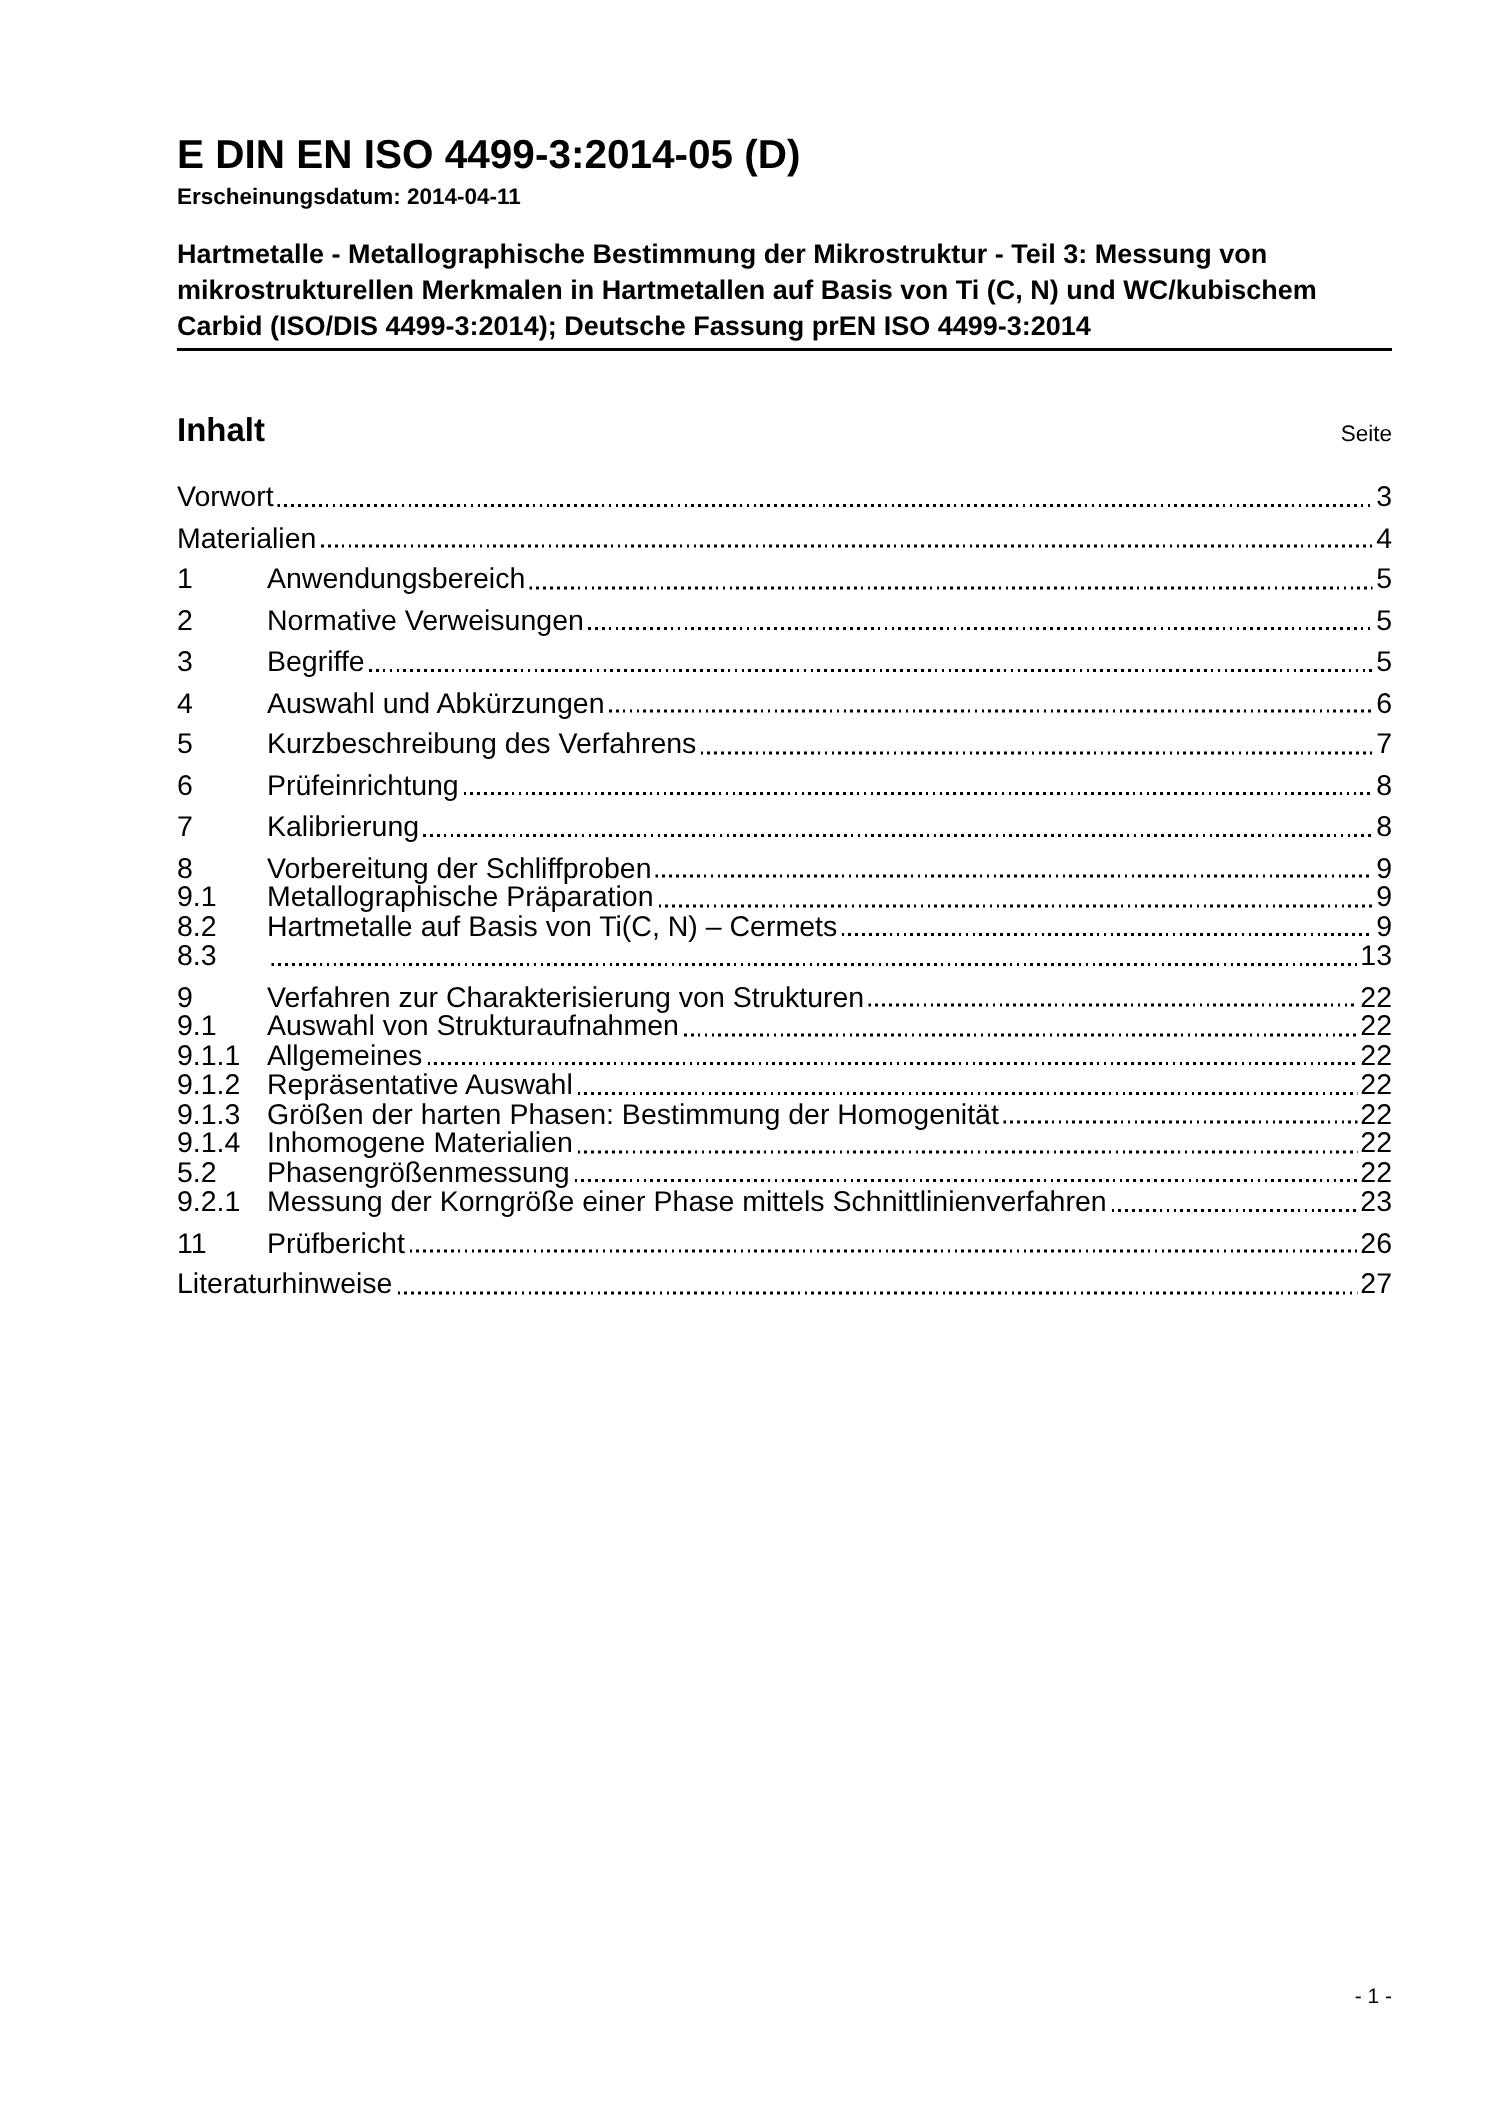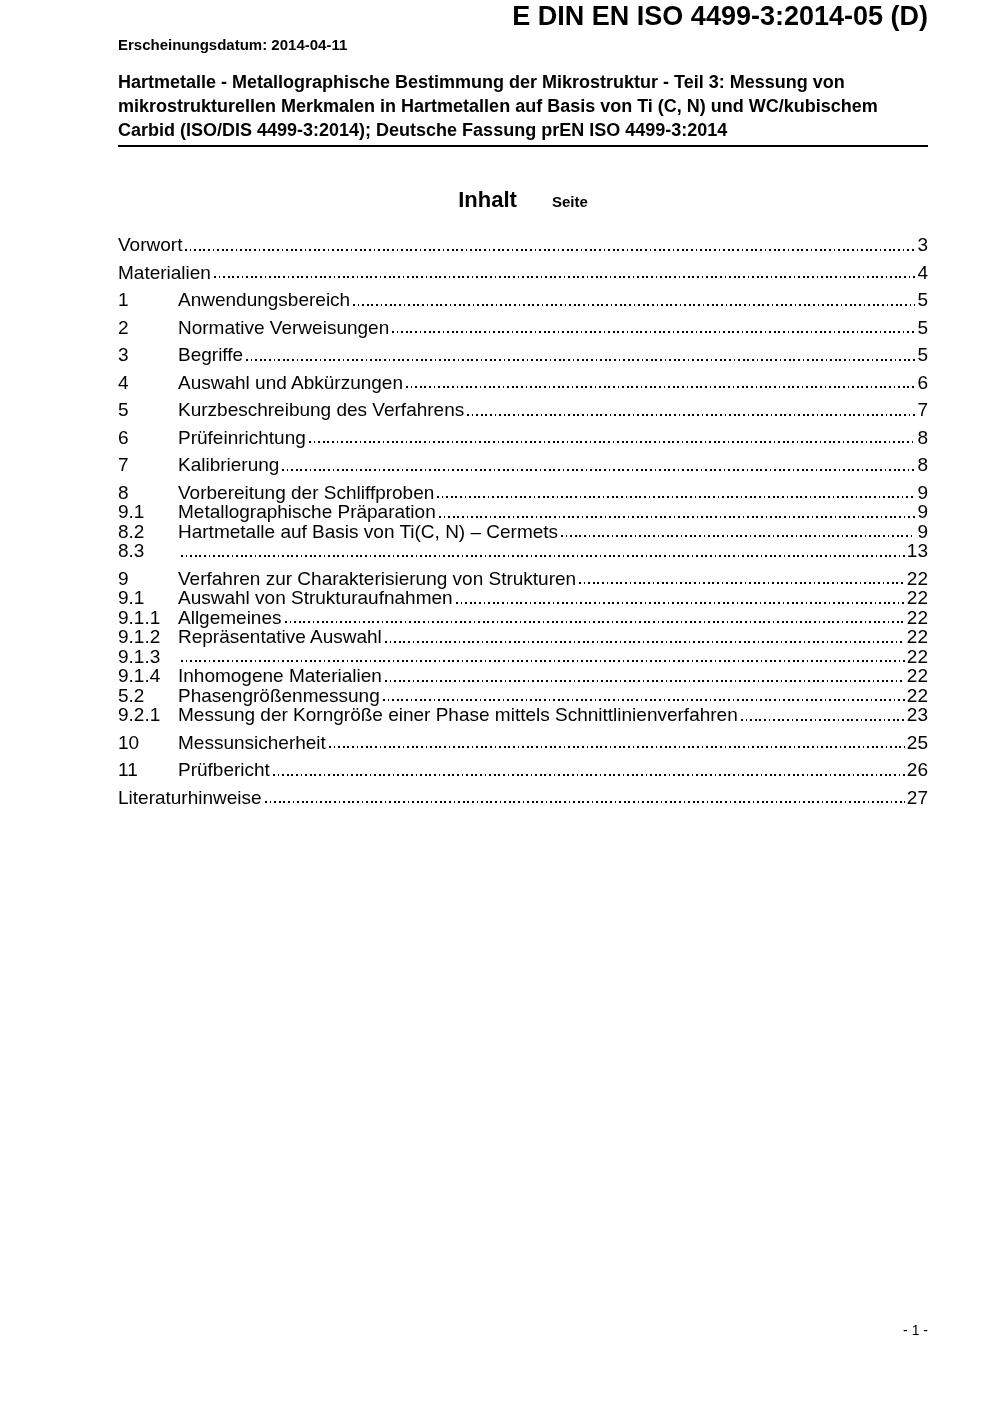--- a/index.html
+++ b/index.html
@@ -11,25 +11,25 @@
     font-family: "Liberation Sans", "DejaVu Sans", sans-serif;
     position: relative;
     overflow: hidden;
   }
   .page {
     margin-left: 118px;
     margin-right: 64px; 
   }
   .doc-number {
     margin: 0;
+    padding-top: 87px;
     font-size: 27px;
     font-weight: bold;
     line-height: 32px;
     letter-spacing: 0;
-    text-align: right;
   }
   .pub-date {
     font-size: 15px;
     font-weight: bold;
     line-height: 18px;
     margin-top: 4px;
   }
   .doc-title {
     margin-top: 16px;
     font-size: 18px;
@@ -37,33 +37,33 @@
     line-height: 24px;
   }
   .title-rule {
     border: none;
     border-bottom: 2px solid #000000;
     margin: 3px 0 0 0;
   }
   .toc-header {
     margin-top: 40px;
     display: flex;
-    justify-content: center;
+    justify-content: space-between;
     align-items: baseline;
     gap: 35px;
   }
   .toc-heading {
     margin: 0;
     font-size: 22px;
     font-weight: bold;
     line-height: 26px;
   }
   .toc-page-label {
     font-size: 15px;
-    font-weight: bold;
+    font-weight: normal;
   }
   .toc-list {
     margin-top: 22px;
     font-size: 19px;
   }
   .toc-row {
     display: flex;
     align-items: baseline;
     line-height: 19.5px;
     white-space: nowrap;
@@ -210,20 +210,21 @@
     <span class="toc-page">22</span>
   </div>
       <div class="toc-row sub">
     <span class="toc-num">9.1.2</span>
     <span class="toc-title">Repräsentative Auswahl</span>
     <span class="dots"></span>
     <span class="toc-page">22</span>
   </div>
       <div class="toc-row sub">
     <span class="toc-num">9.1.3</span>
+    <span class="toc-title">Größen der harten Phasen: Bestimmung der Homogenität</span>
     <span class="dots"></span>
     <span class="toc-page">22</span>
   </div>
       <div class="toc-row sub">
     <span class="toc-num">9.1.4</span>
     <span class="toc-title">Inhomogene Materialien</span>
     <span class="dots"></span>
     <span class="toc-page">22</span>
   </div>
       <div class="toc-row sub">
@@ -232,26 +233,20 @@
     <span class="dots"></span>
     <span class="toc-page">22</span>
   </div>
       <div class="toc-row sub">
     <span class="toc-num">9.2.1</span>
     <span class="toc-title">Messung der Korngröße einer Phase mittels Schnittlinienverfahren</span>
     <span class="dots"></span>
     <span class="toc-page">23</span>
   </div>
       <div class="toc-row lvl1">
-    <span class="toc-num">10</span>
-    <span class="toc-title">Messunsicherheit</span>
-    <span class="dots"></span>
-    <span class="toc-page">25</span>
-  </div>
-      <div class="toc-row lvl1">
     <span class="toc-num">11</span>
     <span class="toc-title">Prüfbericht</span>
     <span class="dots"></span>
     <span class="toc-page">26</span>
   </div>
       <div class="toc-row lvl1">
 
     <span class="toc-title">Literaturhinweise</span>
     <span class="dots"></span>
     <span class="toc-page">27</span>

